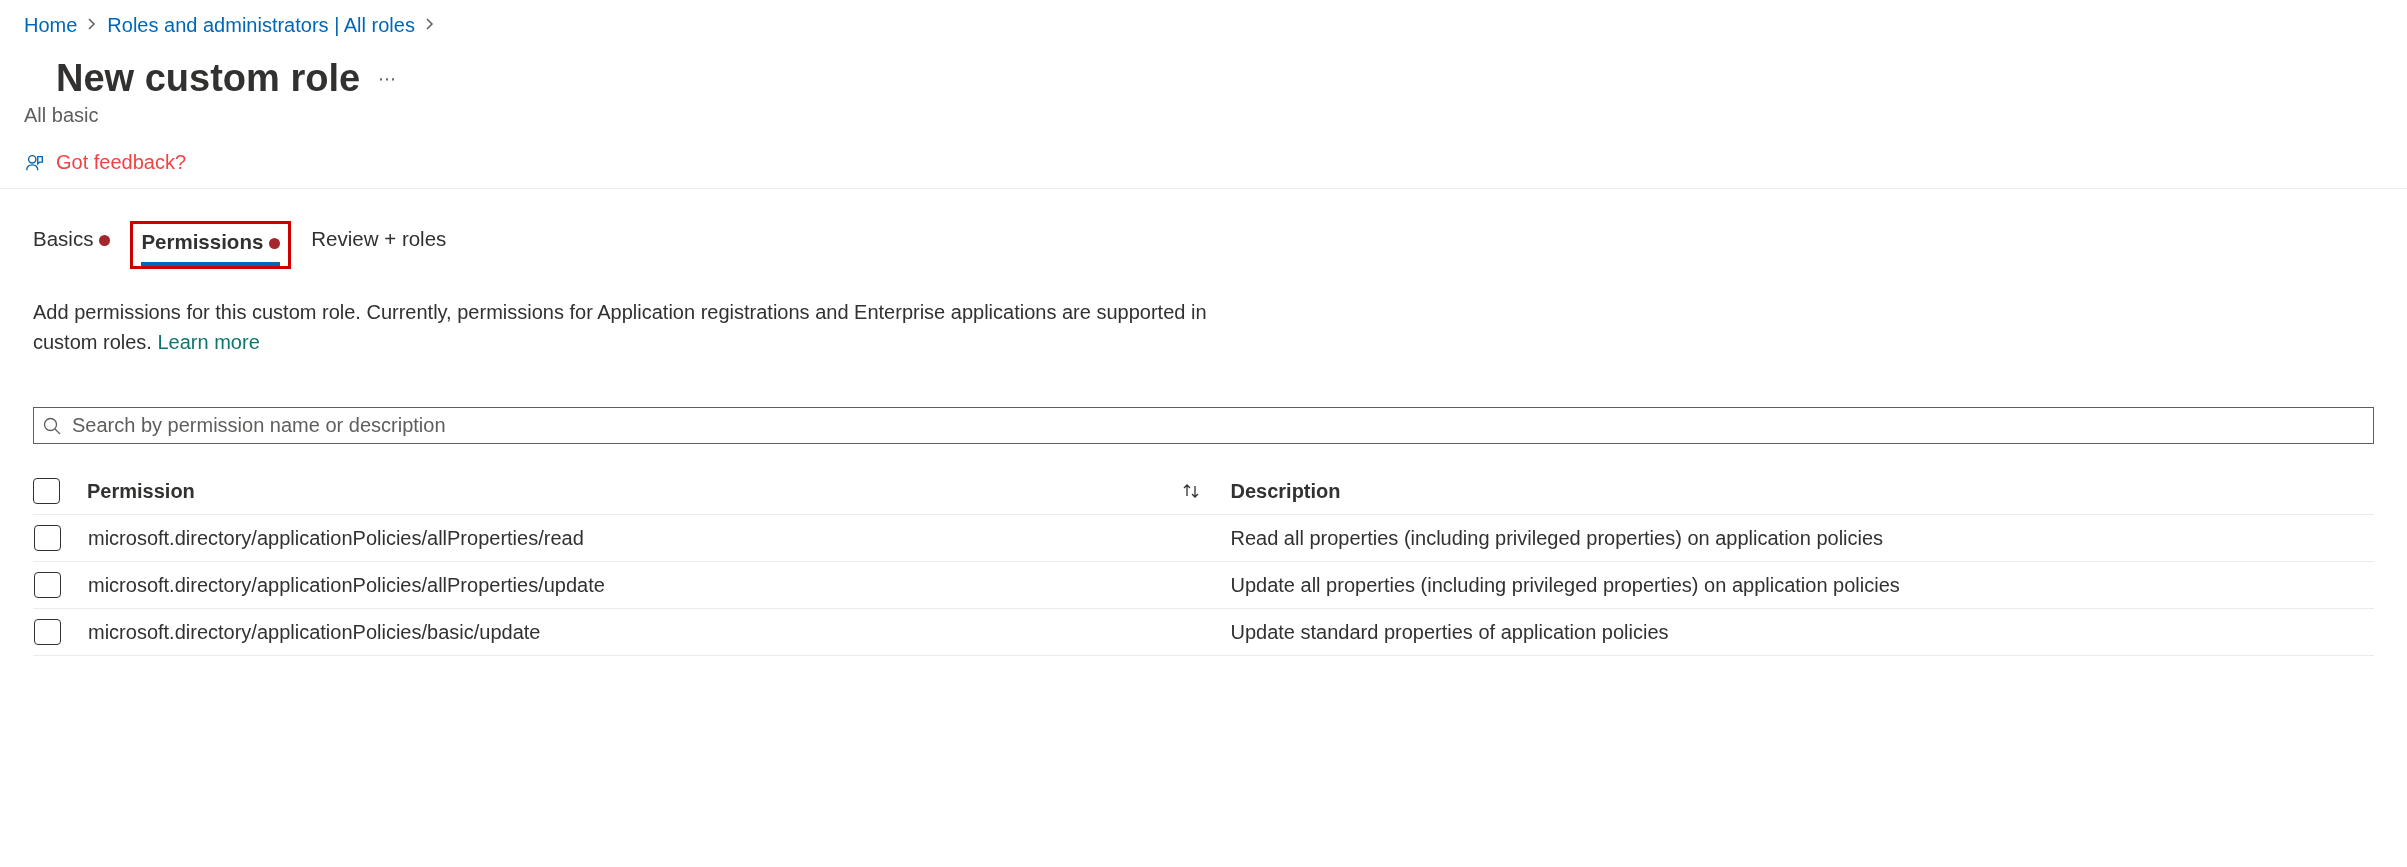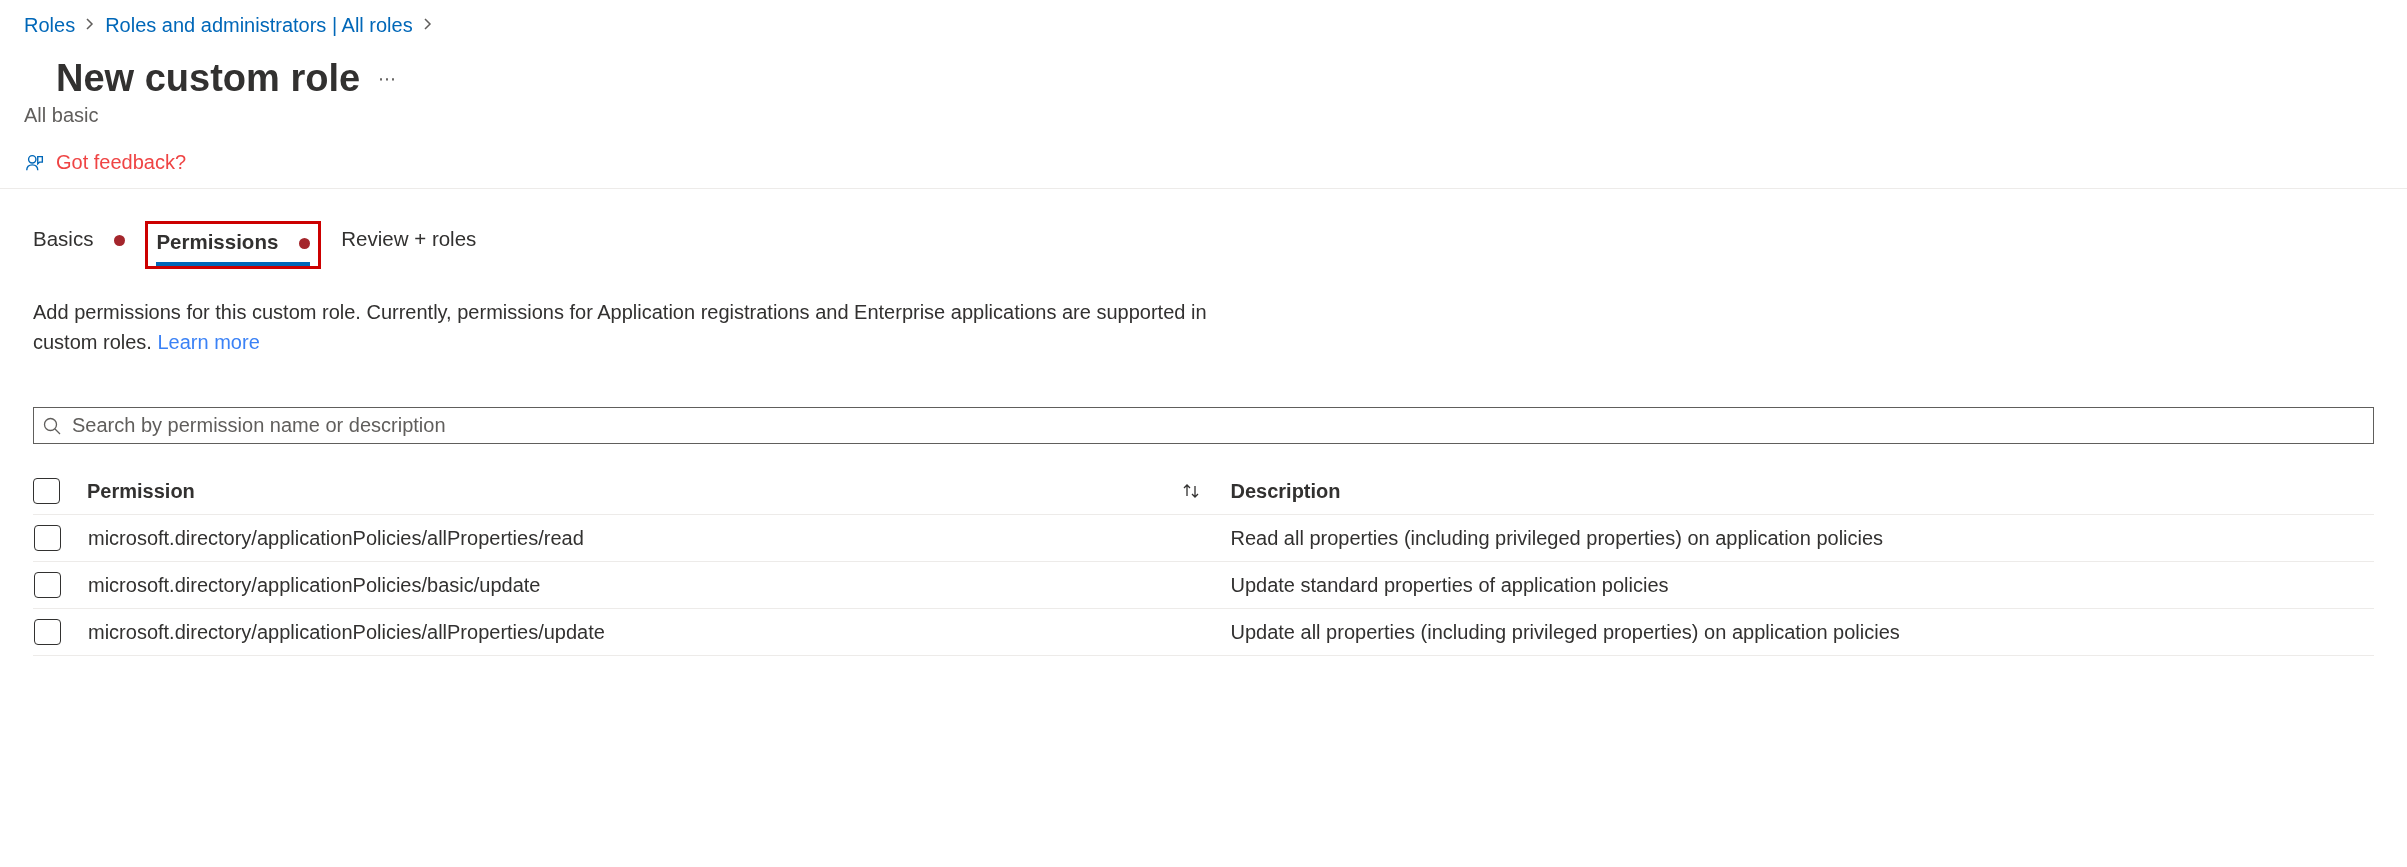--- a/index.html
+++ b/index.html
@@ -72,21 +72,21 @@
       gap: 28px;
       padding: 34px 24px 0 33px;
       align-items: flex-start;
     }
     .tab {
       font-size: 20.5px;
       color: #323130;
       cursor: pointer;
       display: flex;
       align-items: center;
-      gap: 21px;
+      gap: 6px;
       padding: 4px 0;
     }
     .tab.active {
       font-weight: 600;
       border-bottom: 4px solid #0067b8;
       padding-bottom: 8px;
     }
     .tab-highlight {
       border: 3px solid #cc0000;
       padding: 2px 8px 0 8px;
@@ -102,21 +102,21 @@
       top: 1px;
     }
     .description {
       padding: 28px 33px 0 33px;
       font-size: 20px;
       color: #323130;
       line-height: 1.5;
       max-width: 1250px;
     }
     .description a {
-      color: #3b82f6;
+      color: #0f766e;
       text-decoration: none;
       margin-top: 28px;
     }
     .search-wrapper {
       padding: 50px 33px 0 33px;
     }
     .search-box {
       display: flex;
       align-items: center;
       border: 1px solid #605e5c;
@@ -182,21 +182,21 @@
     .sort-icon {
       width: 20px;
       height: 20px;
       margin-right: 30px;
     }
   </style>
 </head>
 <body>
 
 <nav class="breadcrumb">
-  <a href="#">Roles</a>
+  <a href="#">Home</a>
   <span class="chevron">
     <svg width="10" height="14" viewBox="0 0 10 14">
         <path d="M2 2 L7 7 L2 12" stroke="#605e5c" stroke-width="1.5" fill="none"></path>
       </svg>
   </span>
   <a href="#">Roles and administrators | All roles</a>
   <span class="chevron">
     <svg width="10" height="14" viewBox="0 0 10 14">
         <path d="M2 2 L7 7 L2 12" stroke="#605e5c" stroke-width="1.5" fill="none"></path>
       </svg>
@@ -270,24 +270,24 @@
       <div class="checkbox"></div>
     </div>
     <div class="col-perm">microsoft.directory/applicationPolicies/allProperties/read</div>
     <div class="col-desc">Read all properties (including privileged properties) on application policies</div>
   </div>
 
   <div class="table-row">
     <div class="col-check">
       <div class="checkbox"></div>
     </div>
+    <div class="col-perm">microsoft.directory/applicationPolicies/allProperties/update</div>
+    <div class="col-desc">Update all properties (including privileged properties) on application policies</div>
+  </div>
+
+  <div class="table-row">
+    <div class="col-check">
+      <div class="checkbox"></div>
+    </div>
     <div class="col-perm">microsoft.directory/applicationPolicies/basic/update</div>
     <div class="col-desc">Update standard properties of application policies</div>
   </div>
-
-  <div class="table-row">
-    <div class="col-check">
-      <div class="checkbox"></div>
-    </div>
-    <div class="col-perm">microsoft.directory/applicationPolicies/allProperties/update</div>
-    <div class="col-desc">Update all properties (including privileged properties) on application policies</div>
-  </div>
 </div>
 
 </body></html>

